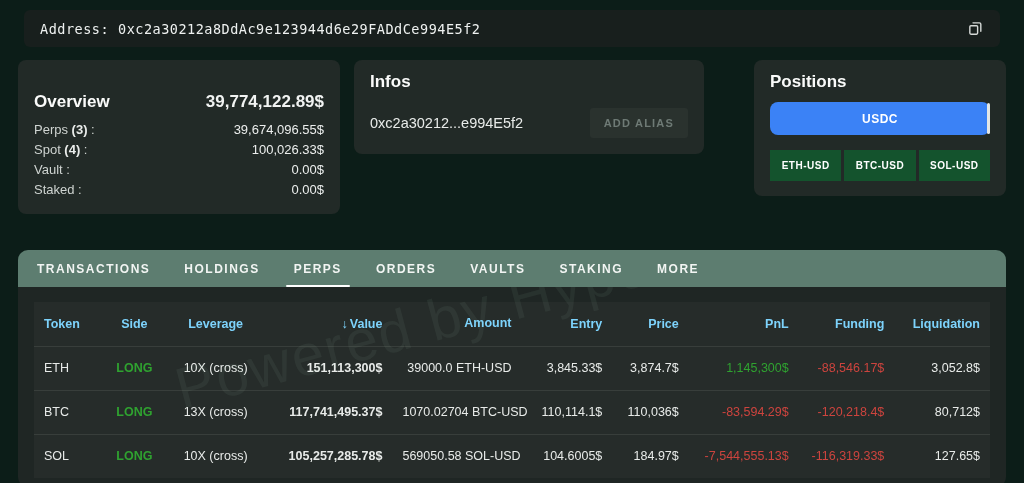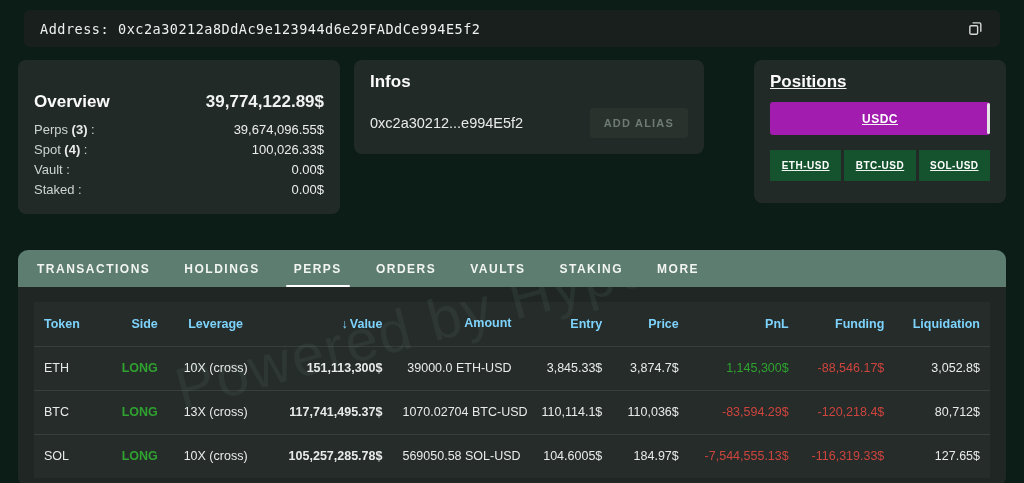--- a/index.html
+++ b/index.html
@@ -69,27 +69,27 @@
     border:none;
     border-radius:3px;
     font-family:"Liberation Sans", sans-serif;
     font-size:11px;
     font-weight:700;
     letter-spacing:1.2px;
     padding:9px 14px;
     cursor:pointer;
   }
 
-  .positions-card { width:252px; margin-left:auto; padding-bottom:22px;text-decoration:underline; }
+  .positions-card { width:252px; margin-left:auto; padding-bottom:15px; }
   .usdc-btn {
     position:relative;
     margin-top:10px;
     width:100%; height:33px;
-    background:#a21caf;
-    border:none; border-radius:3px;
+    background:#3b82f6;
+    border:none; border-radius:8px;
     color:#fff; font-size:12px; font-weight:700; letter-spacing:0.5px;
     font-family:"Liberation Sans", sans-serif;
     cursor:pointer;
     display:flex; align-items:center; justify-content:center;
   }
   .usdc-scroll {
     position:absolute; right:0; top:1px; bottom:1px; width:3px;
     background:#e3e6e4; border-radius:2px;
   }
   .pairs-row { display:flex; gap:3px; margin-top:15px; }
@@ -141,21 +141,21 @@
     border-collapse:collapse;
     table-layout:fixed;
     background:#262c2a;
     font-size:12.5px;
     color:#e8ebe9;
   }
   .ptable th, .ptable td { padding:0 10px; height:44px; white-space:nowrap; }
   .ptable th { font-weight:700; color:#7dd3fc; }
   .ptable tbody tr { border-top:1px solid #383e3b; }
   .c-token { width:7%; text-align:left; }
-  .c-side  { width:7%; text-align:right; }
+  .c-side  { width:7%; text-align:center; }
   .c-lev   { width:10%; text-align:center; }
   .c-val   { width:13.5%; text-align:right; }
   .c-amt   { width:13.5%; text-align:right; white-space:normal; line-height:17px; }
   .c-entry { width:9.5%; text-align:right; }
   .c-price { width:8%; text-align:right; }
   .c-pnl   { width:11.5%; text-align:right; }
   .c-fund  { width:10%; text-align:right; }
   .c-liq   { width:10%; text-align:right; }
   td.c-val { font-weight:700; }
   td.c-side { font-weight:700; }

